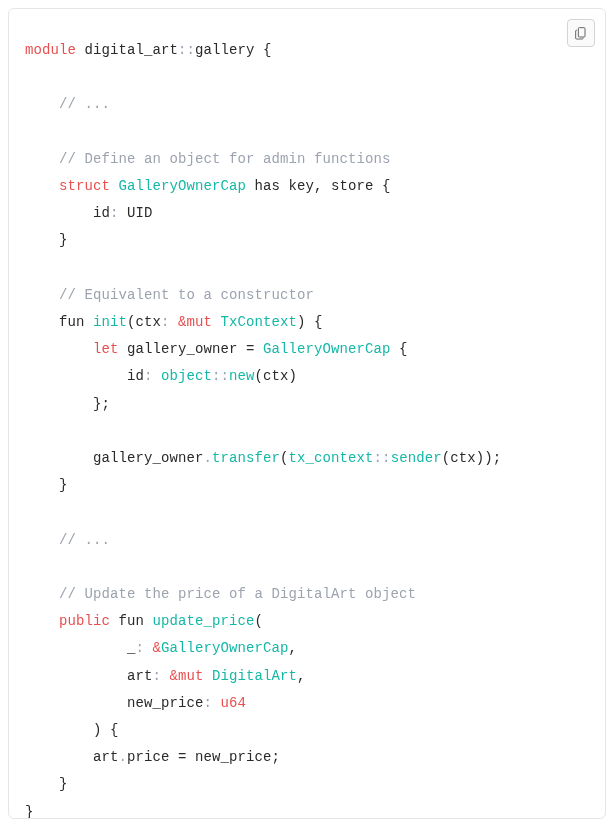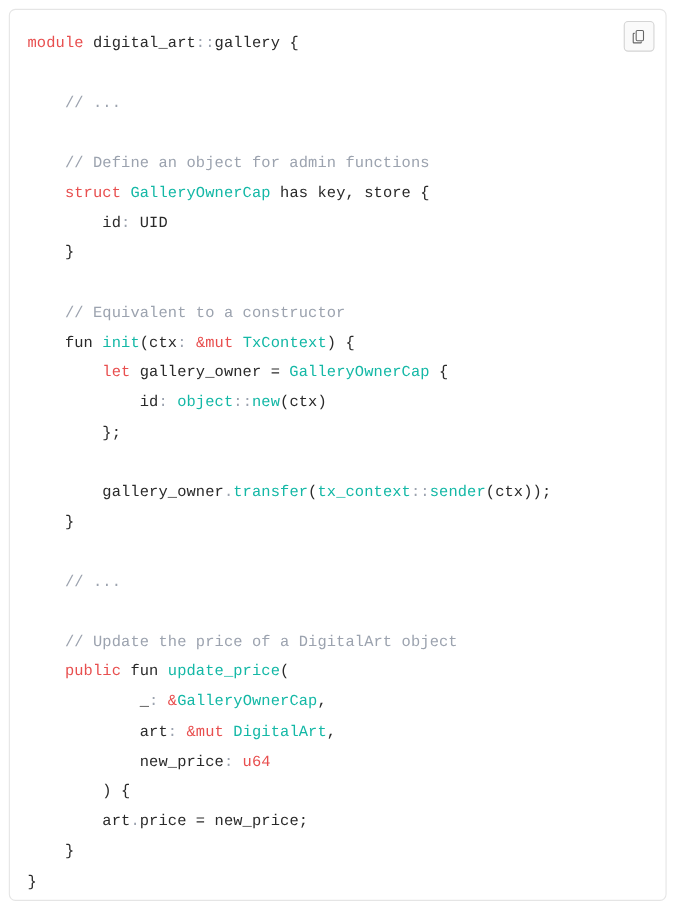--- a/index.html
+++ b/index.html
@@ -10,21 +10,21 @@
     body {
       font-family: ui-monospace, SFMono-Regular, "SF Mono", Menlo, Monaco, Consolas, "Liberation Mono", "Courier New", monospace;
       background: #ffffff;
       padding: 8px;
     }
     .code-block {
       position: relative;
       border: 1px solid #e5e5e5;
       border-radius: 6px;
       background: #ffffff;
-      padding: 18px 16px;
+      padding: 28px 16px;
       width: 598px;
       height: 811px;
       overflow: hidden;
     }
     .copy-btn {
       position: absolute;
       top: 10px;
       right: 10px;
       width: 28px;
       height: 28px;

